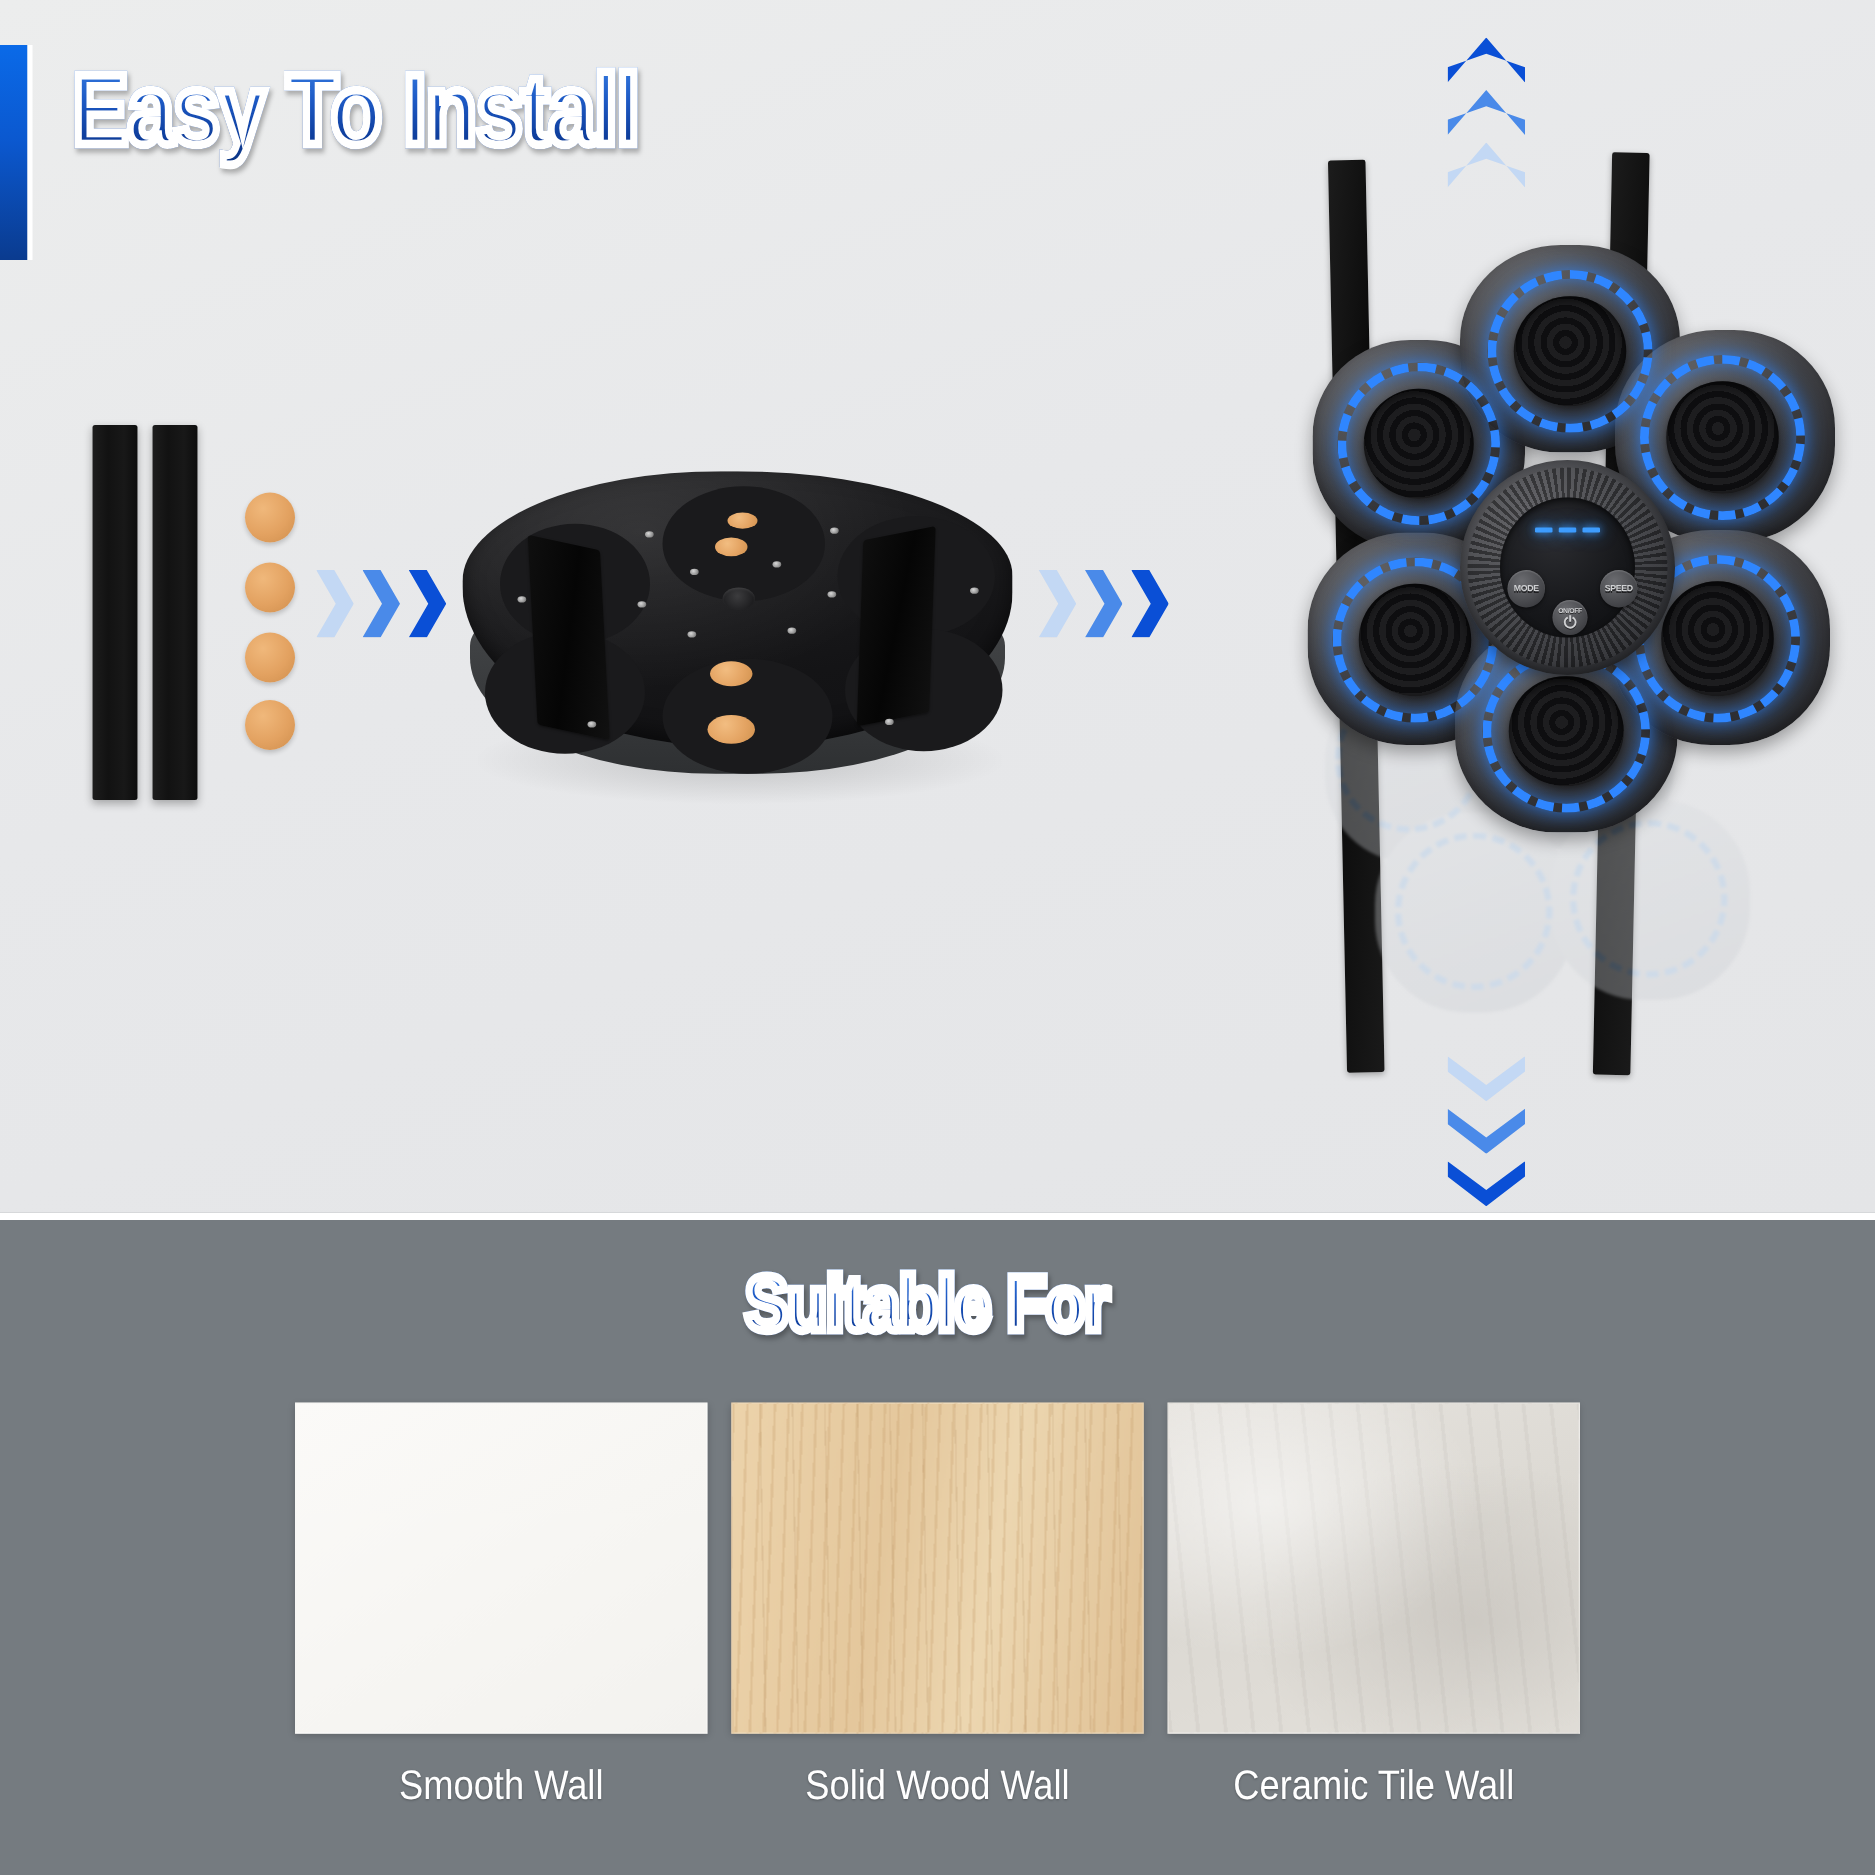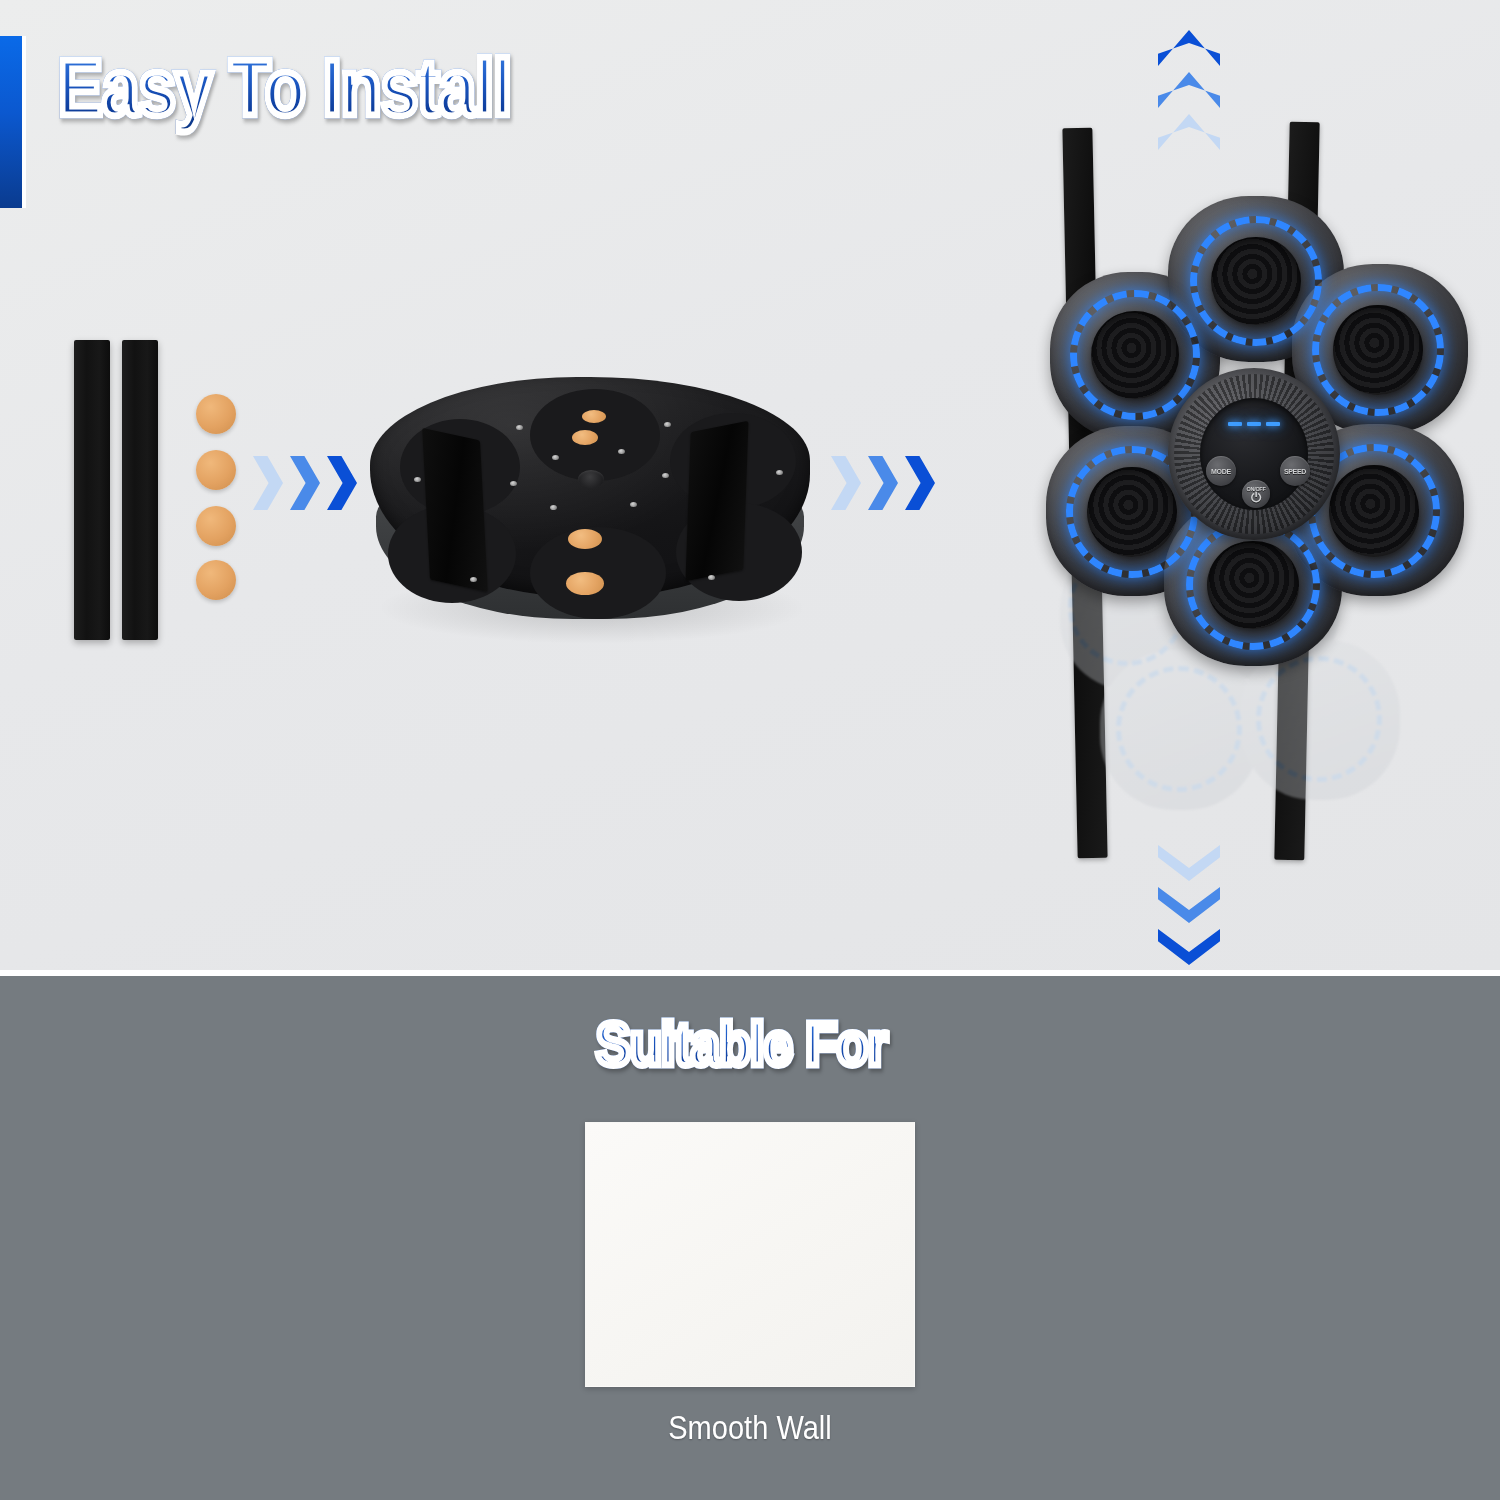--- a/index.html
+++ b/index.html
@@ -494,13 +494,21 @@
 
 <div id="bottom-section"></div>
 
 <div id="title-suitable" class="fancy-title">Suitable For</div>
 
 <div id="swatch-row">
   <div class="swatch-cell">
     <div class="swatch sw-smooth"></div>
     <div class="swatch-label">Smooth Wall</div>
   </div>
+  <div class="swatch-cell">
+    <div class="swatch sw-wood"></div>
+    <div class="swatch-label">Solid Wood Wall</div>
+  </div>
+  <div class="swatch-cell">
+    <div class="swatch sw-tile"></div>
+    <div class="swatch-label">Ceramic Tile Wall</div>
+  </div>
 </div>
 
 </body></html>

